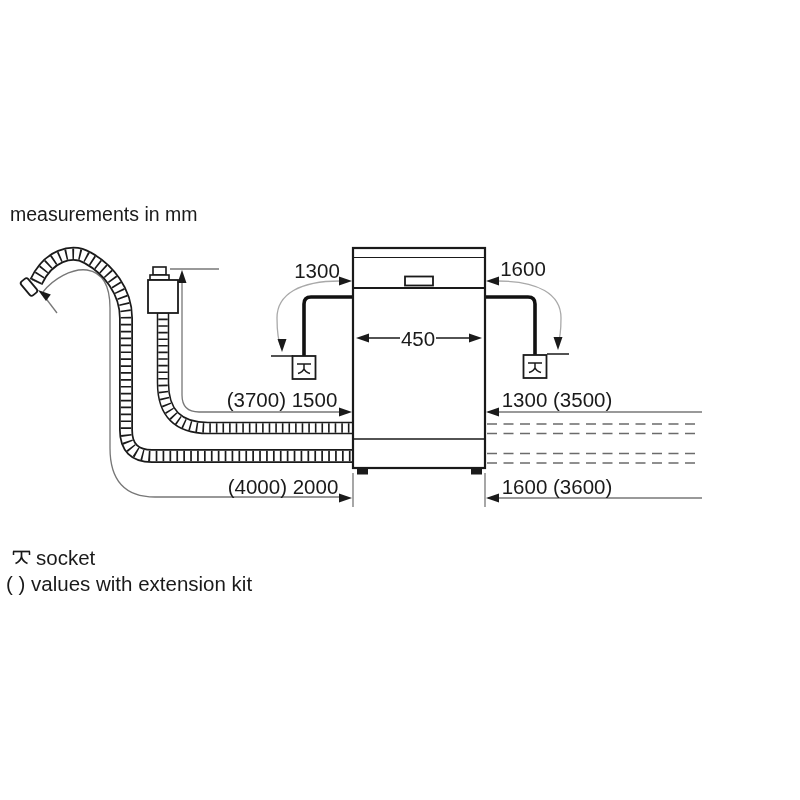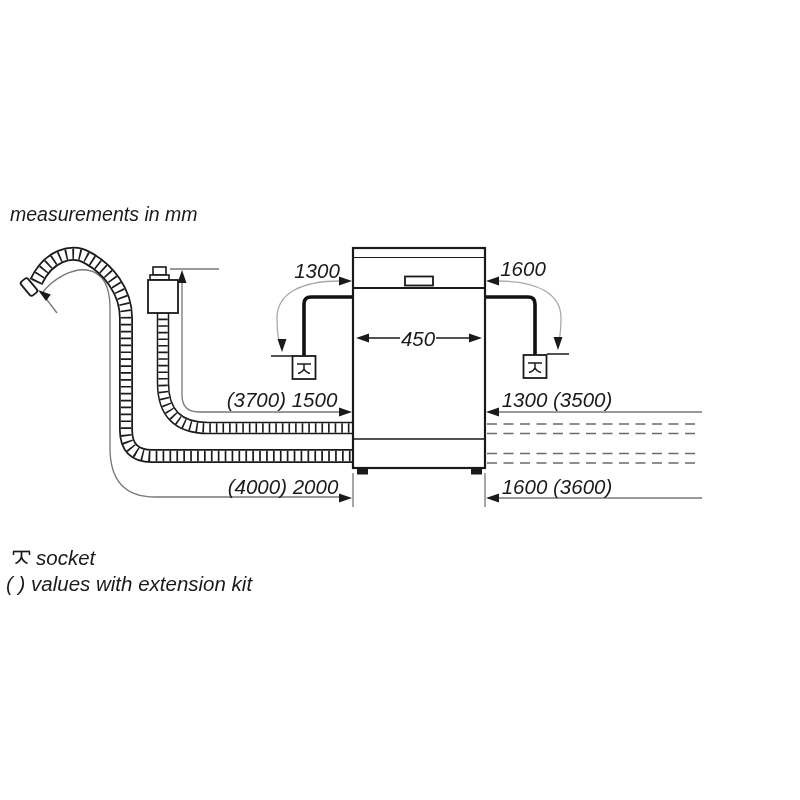--- a/index.html
+++ b/index.html
@@ -9,21 +9,20 @@
     width: 800px;
     height: 800px;
     overflow: hidden;
     font-family: "Liberation Sans", sans-serif;
   }
   .stage {
     position: relative;
     width: 800px;
     height: 800px;
     background: #ffffff;
-    font-style: italic;
   }
   svg { display: block; }
   text {
     fill: #1a1a1a;
     font-family: "Liberation Sans", sans-serif;
   }
   .t-title  { font-size: 19.5px; }
   .t-dim    { font-size: 20.5px; }
   .t-legend { font-size: 20.5px; }
   .ln       { stroke: #1a1a1a; fill: none; }

